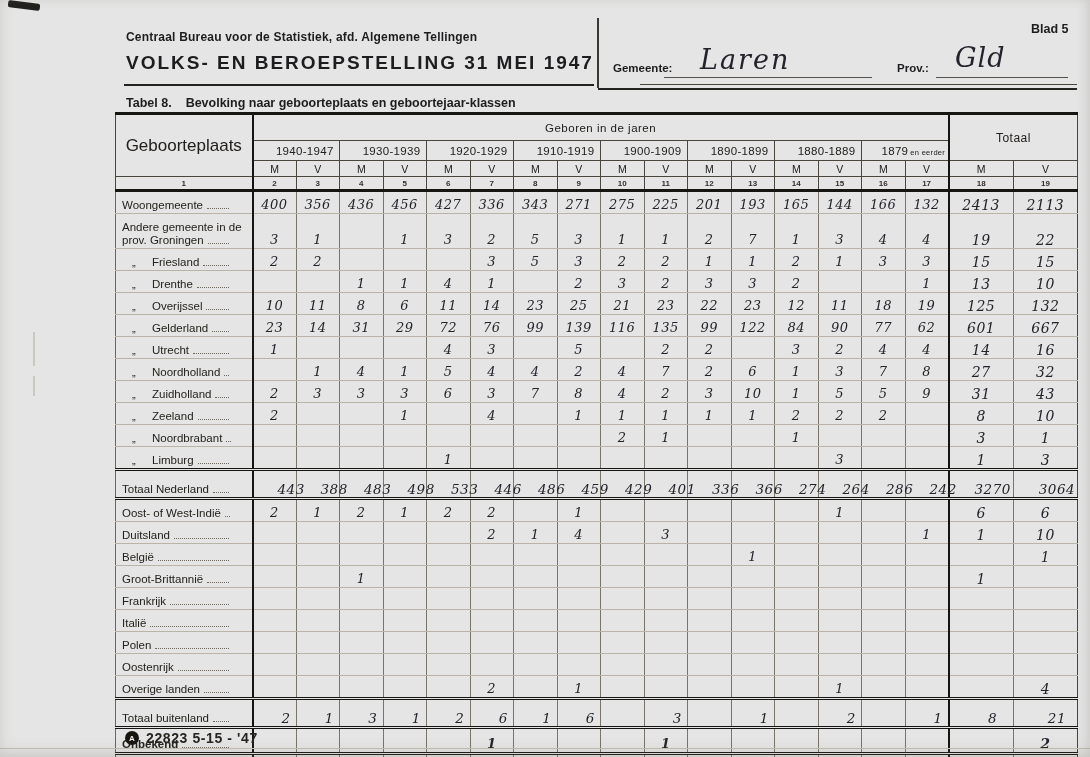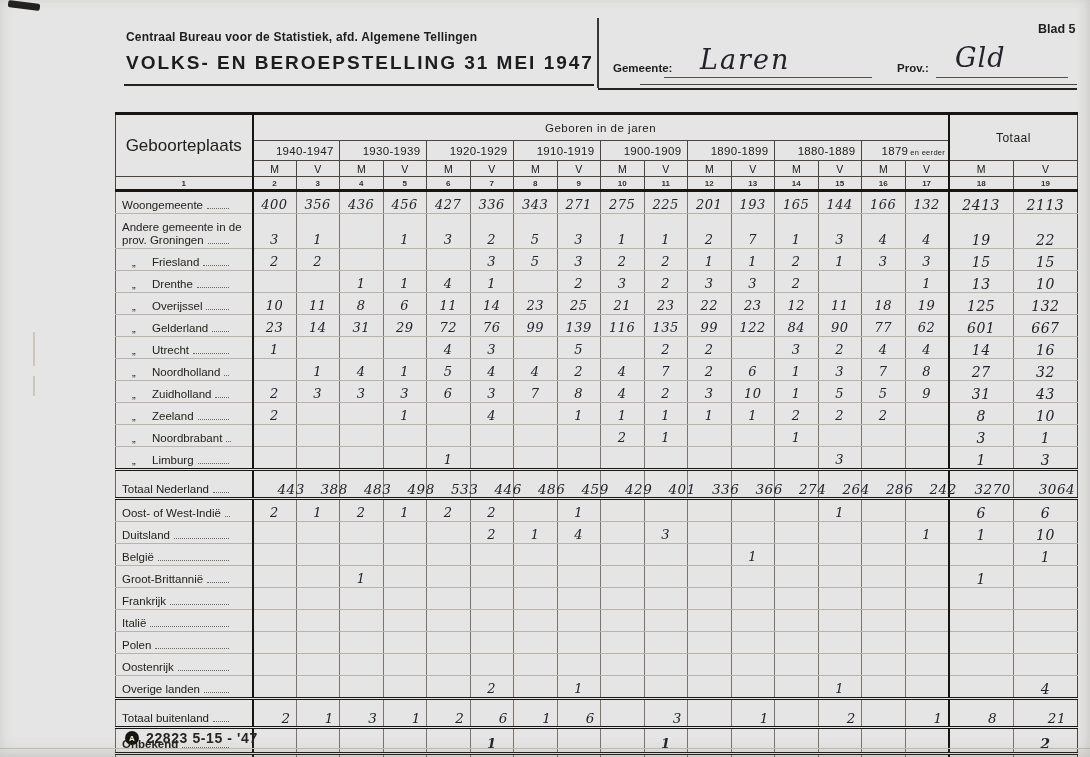--- a/index.html
+++ b/index.html
@@ -10,21 +10,21 @@
   .corner-mark{position:absolute;left:8px;top:2px;width:32px;height:7px;background:#23211e;
          transform:rotate(7deg);border-radius:2px;}
   .margin-mark{position:absolute;left:33px;top:332px;width:2px;height:34px;background:#b7b2a4;opacity:.6;}
   .margin-mark.m2{top:376px;height:20px;}
 
   
   .org{position:absolute;left:126px;top:30px;font-size:12px;font-weight:bold;letter-spacing:.2px;}
   .form-title{position:absolute;left:126px;top:52px;font-size:19px;font-weight:bold;letter-spacing:2px;}
   .title-rule{position:absolute;left:124px;top:84px;width:470px;height:2px;background:#24221f;}
   .hdr-divider{position:absolute;left:597px;top:18px;width:2px;height:70px;background:#3a3733;}
-  .blad{position:absolute;left:1031px;top:22px;font-size:12.5px;font-weight:bold;margin-left:7px;}
+  .blad{position:absolute;left:1031px;top:22px;font-size:12.5px;font-weight:bold;}
   .gem-label{position:absolute;left:613px;top:62px;font-size:11.5px;font-weight:bold;}
   .prov-label{position:absolute;left:897px;top:62px;font-size:11.5px;font-weight:bold;}
   .gem-rule{position:absolute;left:664px;top:77px;width:208px;height:1px;background:#55514a;}
   .prov-rule{position:absolute;left:936px;top:77px;width:132px;height:1px;background:#55514a;}
   .hw{font-family:"DejaVu Serif",serif;font-style:italic;color:#23232b;}
   .gem-value{position:absolute;left:700px;top:44px;font-size:27px;letter-spacing:2px;}
   .prov-value{position:absolute;left:955px;top:42px;font-size:27px;letter-spacing:1px;}
   .dbl-rule-a{position:absolute;left:640px;top:84px;width:437px;height:1px;background:#4a463f;}
   .dbl-rule-b{position:absolute;left:598px;top:88px;width:479px;height:2px;background:#24221f;}
 
@@ -86,20 +86,23 @@
 
   <div class="gem-label">Gemeente:</div>
   <div class="gem-value hw">Laren</div>
   <div class="gem-rule"></div>
   <div class="prov-label">Prov.:</div>
   <div class="prov-value hw">Gld</div>
   <div class="prov-rule"></div>
   <div class="dbl-rule-a"></div>
   <div class="dbl-rule-b"></div>
 
+  <div class="caption">
+    <span class="cap-no">Tabel 8.</span><span>Bevolking naar geboorteplaats en geboortejaar-klassen</span>
+  </div>
 
   <table>
     <colgroup>
       <col class="cw-label">
         <col class="cw-d">
         <col class="cw-d">
         <col class="cw-d">
         <col class="cw-d">
       <col class="cw-d">
         <col class="cw-d">

